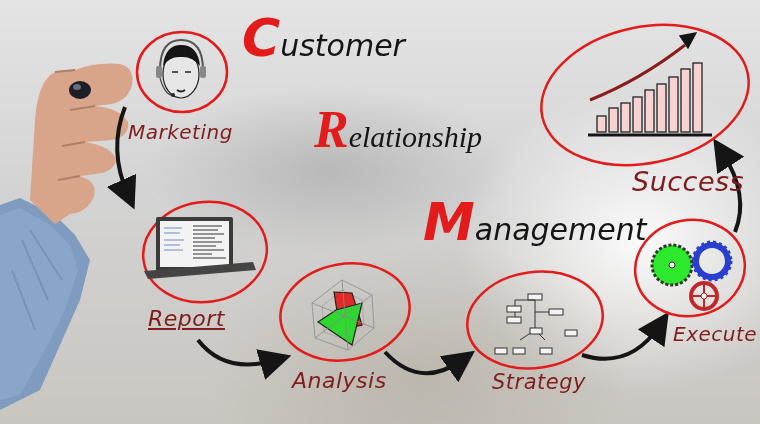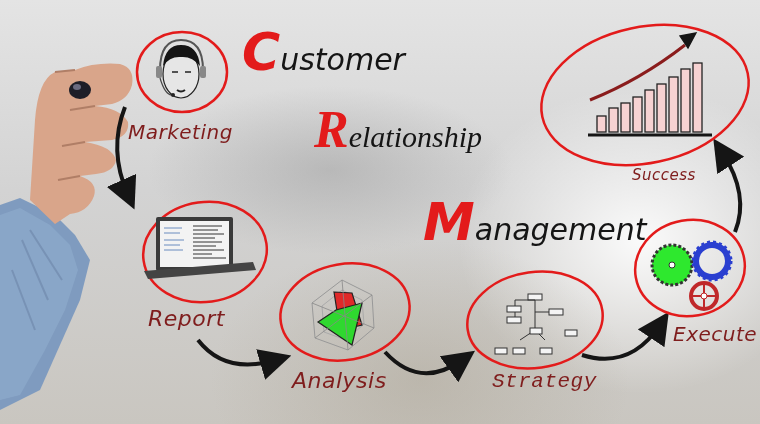--- a/index.html
+++ b/index.html
@@ -124,28 +124,28 @@
     <rect x="657" y="84" width="9" height="48"></rect>
     <rect x="669" y="77" width="9" height="55"></rect>
     <rect x="681" y="69" width="9" height="63"></rect>
     <rect x="693" y="63" width="9" height="69"></rect>
     <path d="M588 135 L712 135" stroke="#151515" stroke-width="3" fill="none"></path>
     <path d="M590 100 Q640 80 685 45" stroke="#8a1c1c" stroke-width="3" fill="none"></path>
     <path d="M680 36 L696 33 L688 48 Z" fill="#151515" stroke="#151515"></path>
   </g>
 </svg>
 
-<div class="title-line" style="left:242px;top:22px;font-size:30px;">
+<div class="title-line" style="left:242px;top:8px;font-size:30px;">
   <span class="cap" style="font-size:52px;">C</span><span>ustomer</span>
 </div>
 <div class="title-line" style="left:314px;top:100px;font-size:30px;font-family:Liberation Serif, serif;">
   <span class="cap" style="font-size:52px;">R</span><span>elationship</span>
 </div>
 <div class="title-line" style="left:380px;top:192px;font-size:30px;margin-left:43px;">
   <span class="cap" style="font-size:52px;">M</span><span>anagement</span>
 </div>
 
 <div class="label" style="left:128px;top:120px;font-size:20px;">Marketing</div>
-<div class="label" style="left:148px;top:306px;font-size:22px;">Report</div>
+<div class="label" style="left:148px;top:306px;font-size:22px;text-decoration:underline;">Report</div>
 <div class="label" style="left:292px;top:368px;font-size:22px;">Analysis</div>
-<div class="label" style="left:492px;top:370px;font-size:21px;font-family:Liberation Mono, monospace;">Strategy</div>
+<div class="label" style="left:492px;top:370px;font-size:21px;">Strategy</div>
 <div class="label" style="left:673px;top:322px;font-size:20px;">Execute</div>
-<div class="label" style="left:632px;top:166px;font-size:15px;">Success</div>
+<div class="label" style="left:632px;top:166px;font-size:27px;">Success</div>
 
 </body></html>

